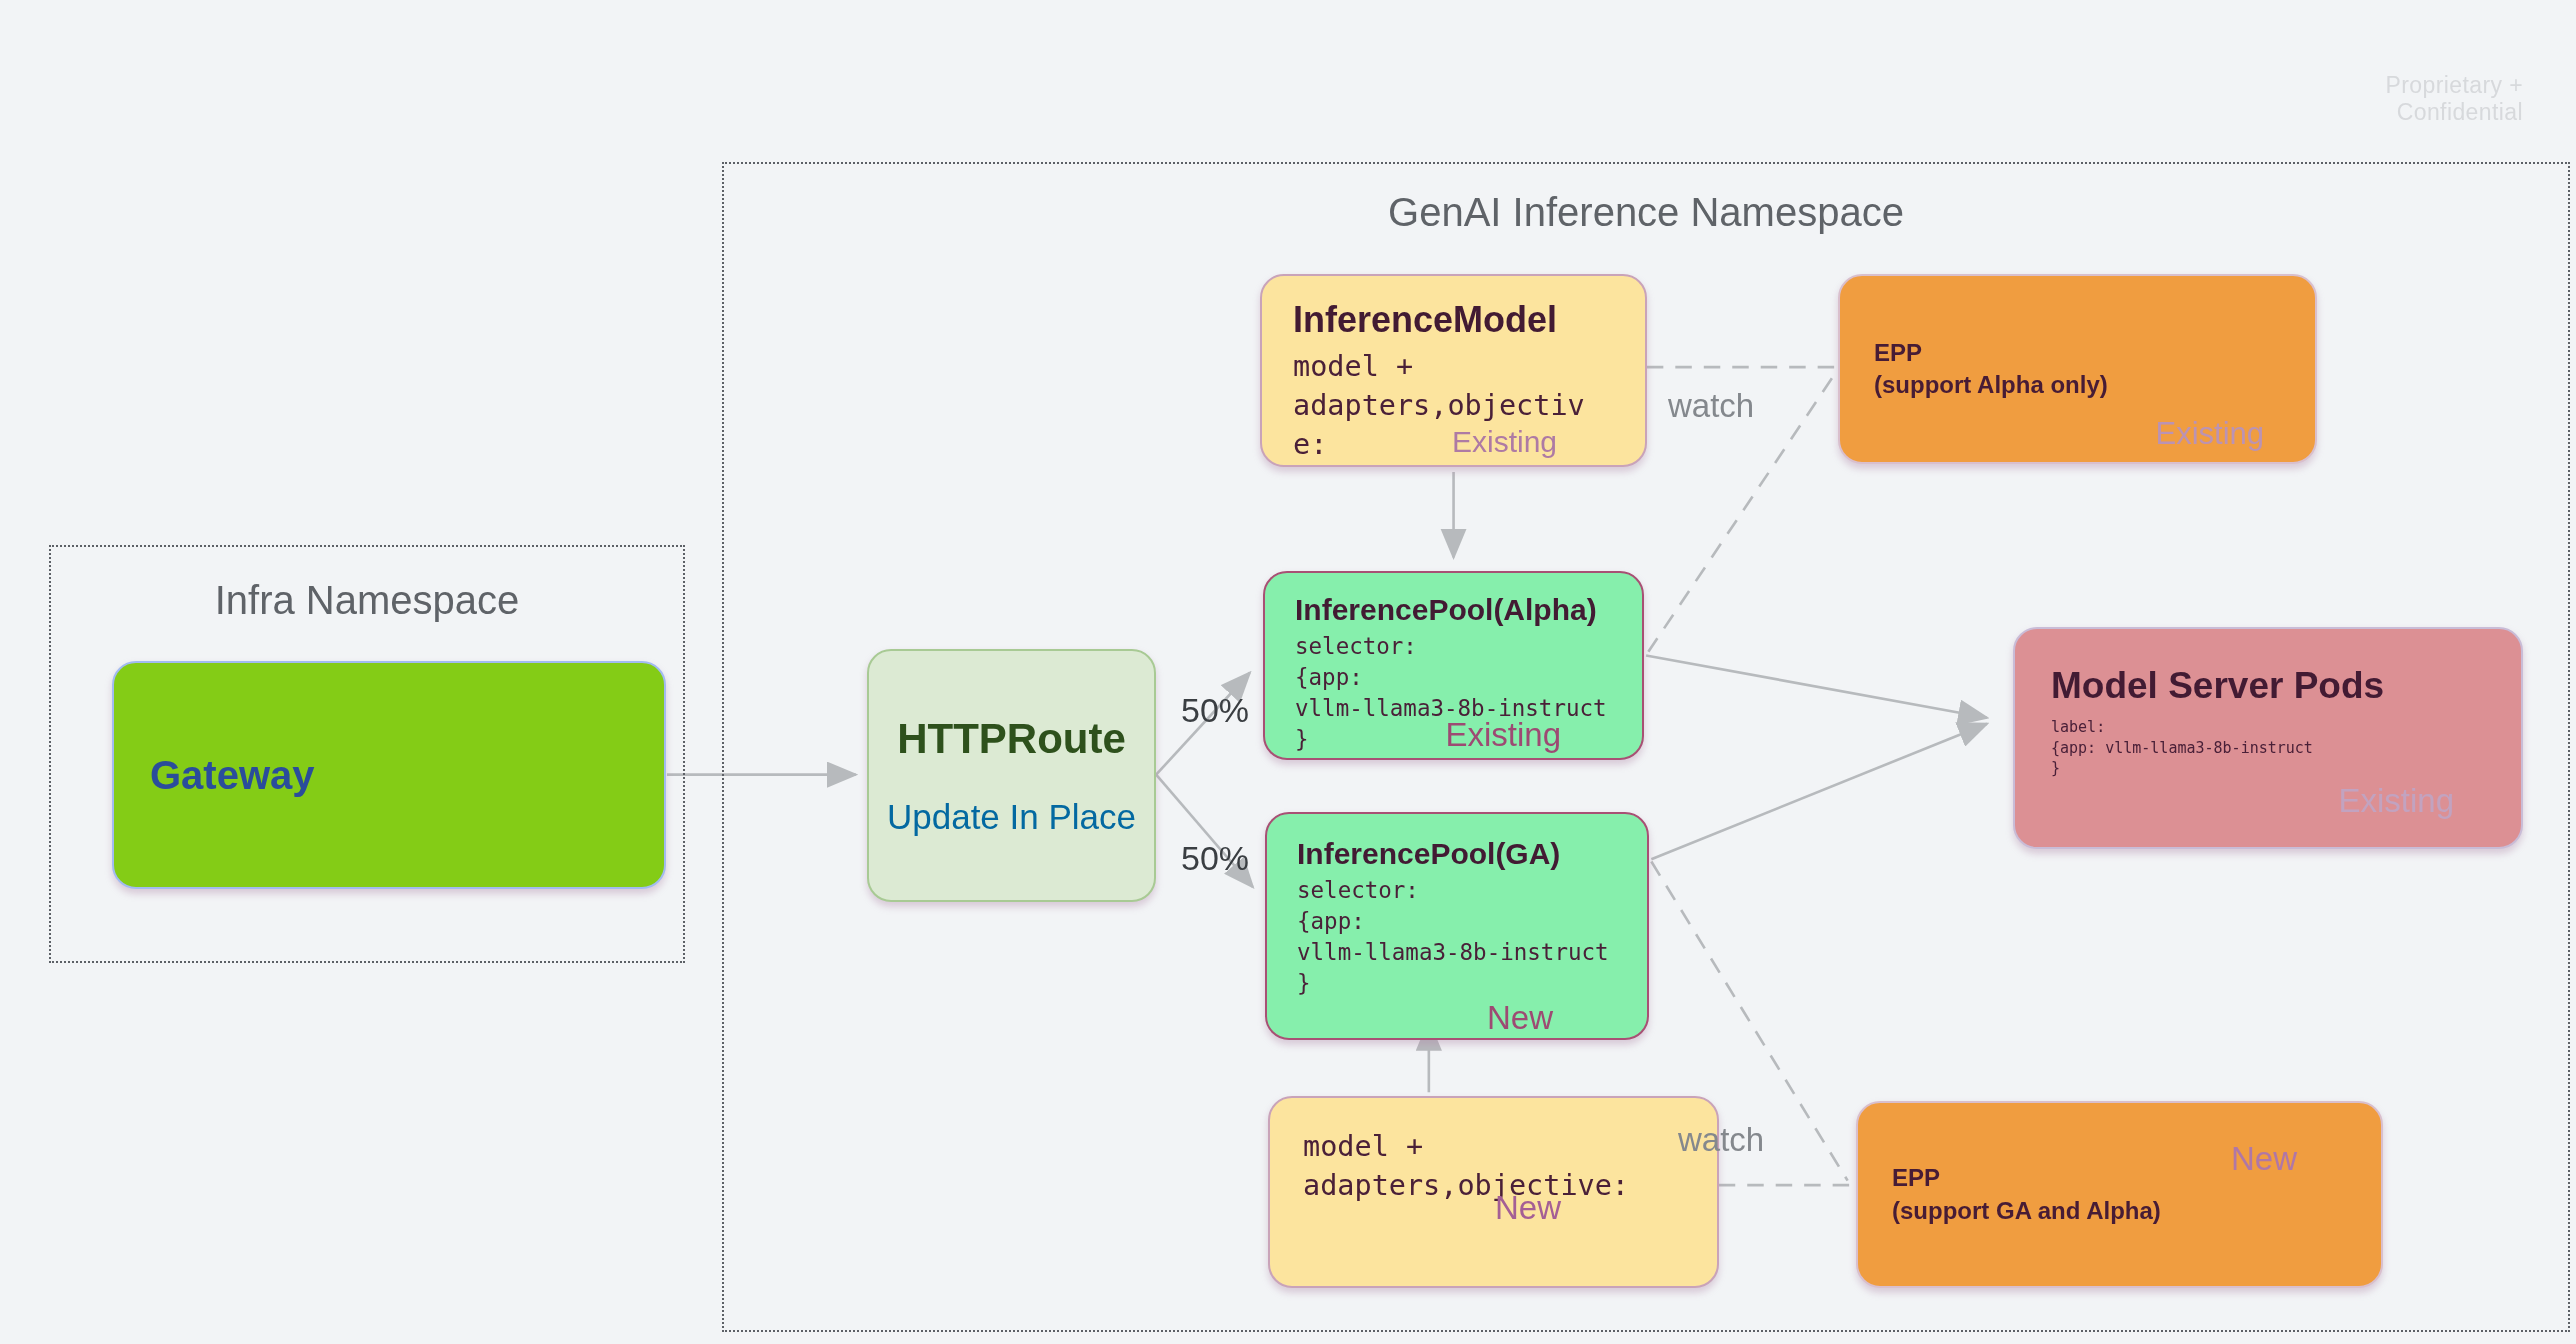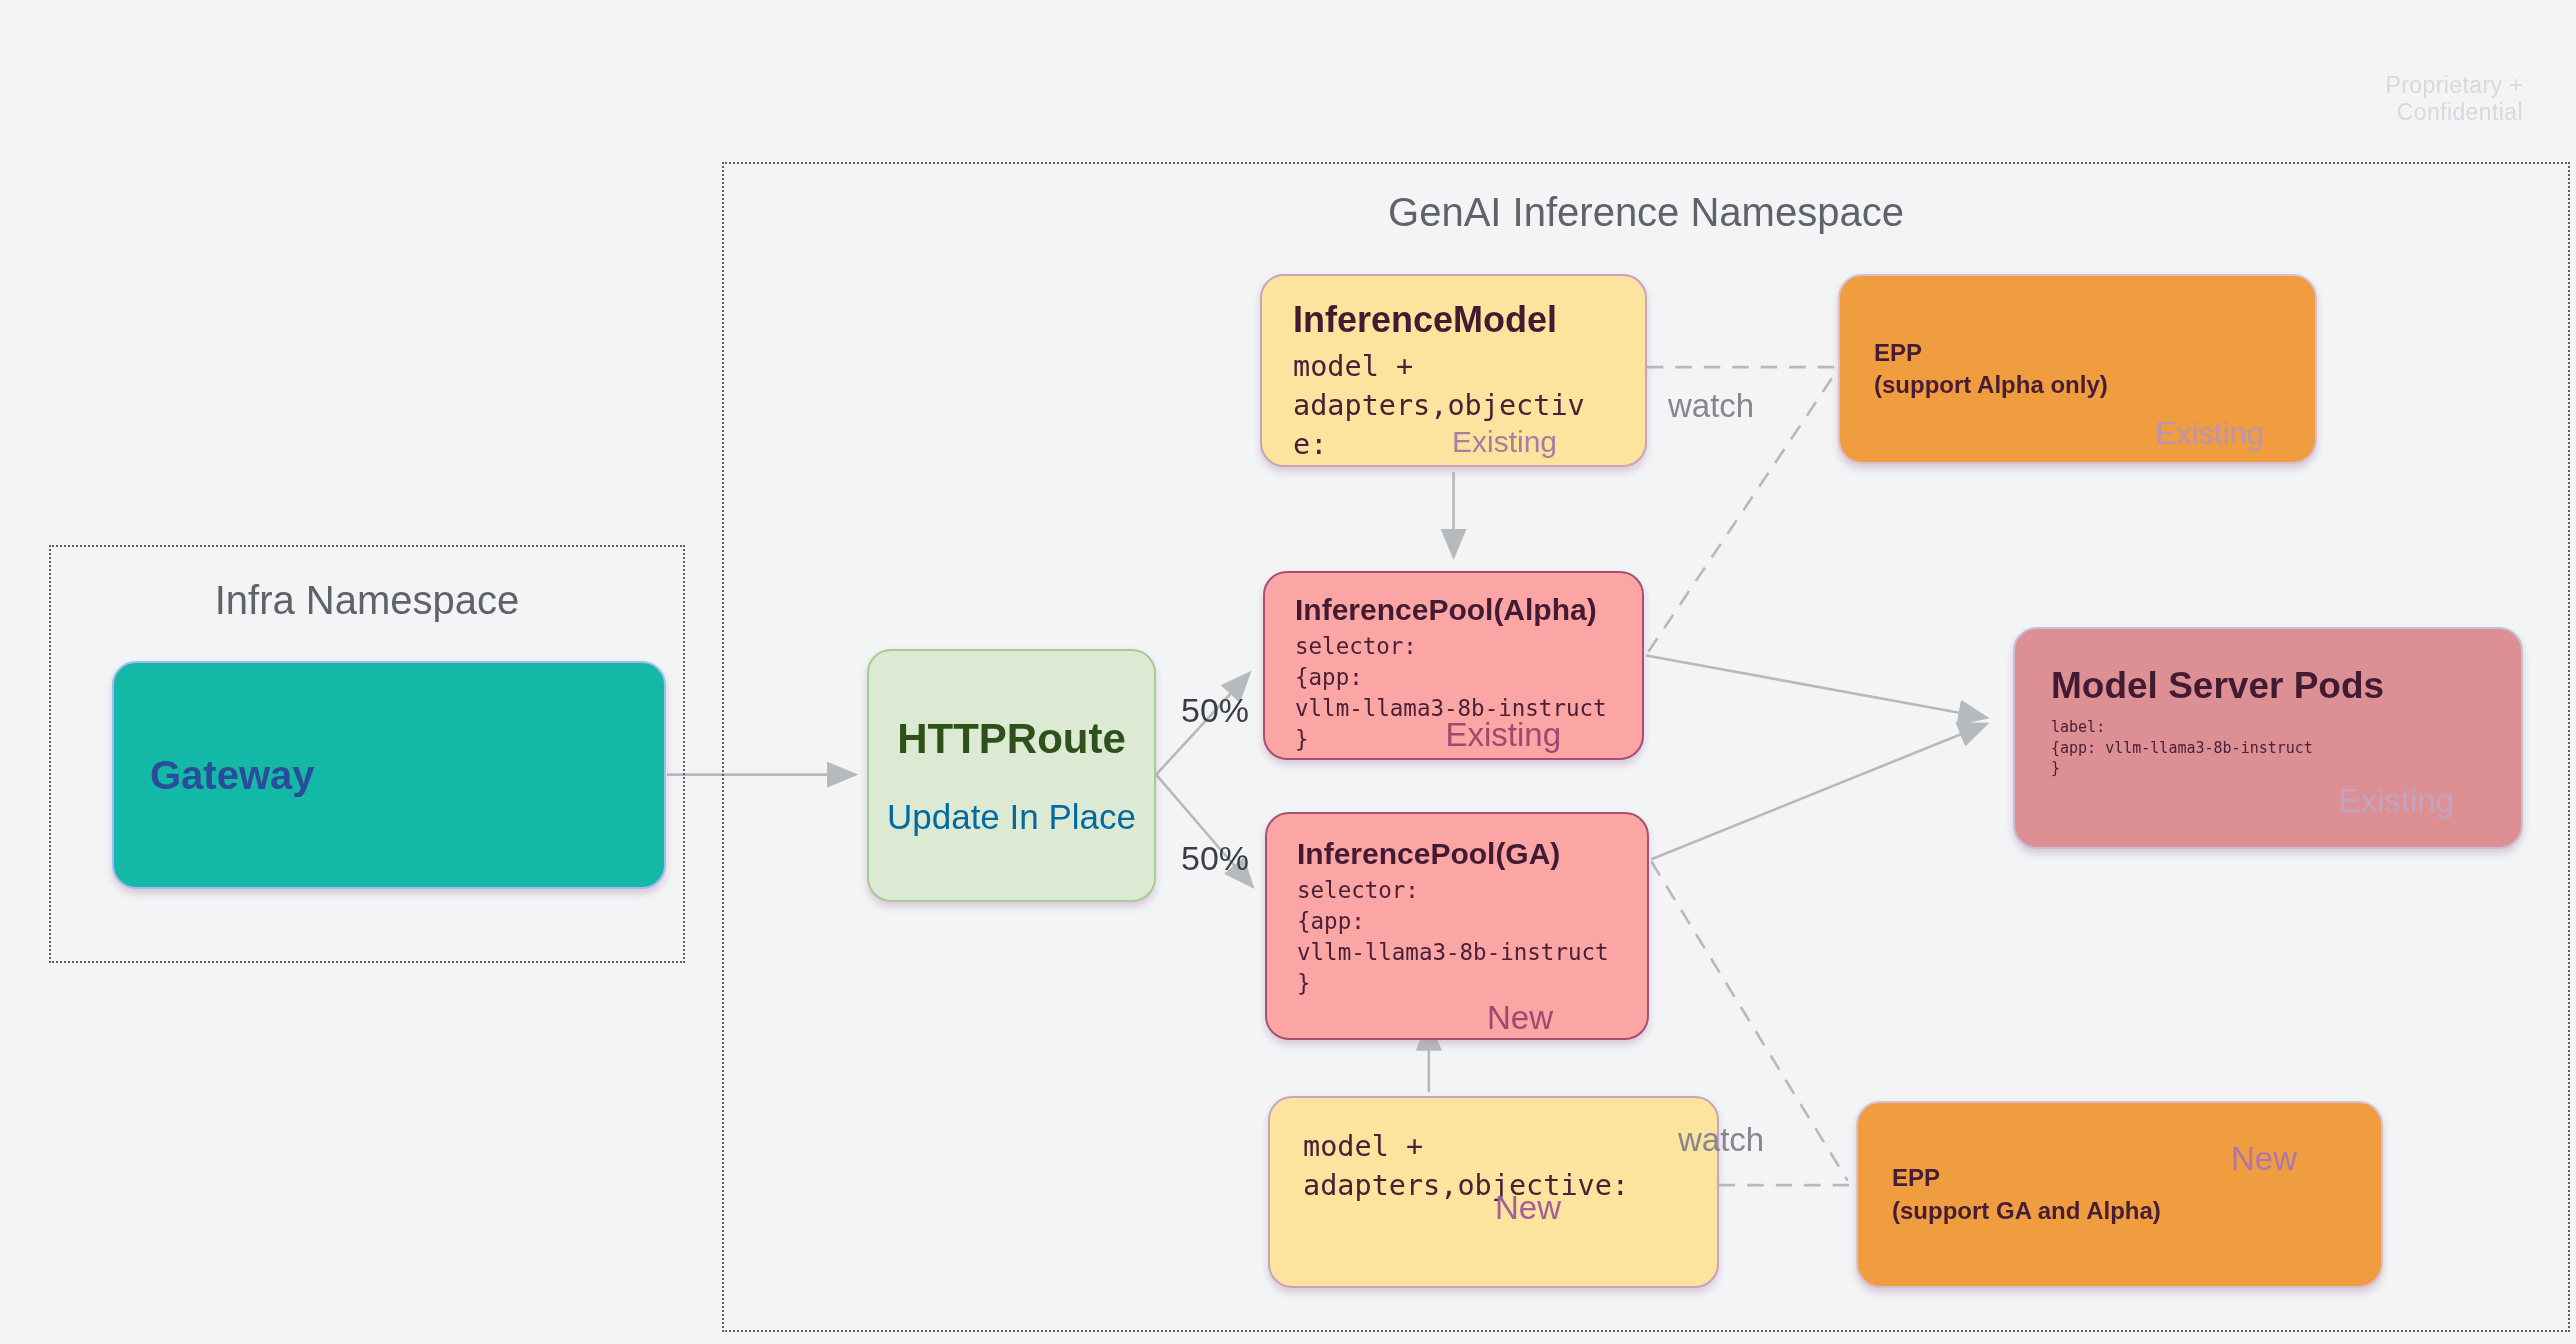--- a/index.html
+++ b/index.html
@@ -28,36 +28,36 @@
   .node-title { font-weight:bold; color:#421b33; }
   .code {
     font-family:"DejaVu Sans Mono", monospace;
     color:#4a2038; white-space:pre-wrap; line-height:1.38;
   }
   .badge { position:absolute; font-size:33px; }
 
   
   .gateway {
     left:112px; top:661px; width:554px; height:228px;
-    background:#14b8a6; border:2.2px solid #a2bbf0;
+    background:#84cc16; border:2.2px solid #a2bbf0;
     display:flex; align-items:center; padding-left:36px;
   }
   .gateway .node-title { font-size:40px; color:#2a4d9b; }
 
   .httproute {
     left:867px; top:649px; width:289px; height:253px;
     background:#dcead3; border:2.2px solid #a8ca94;
     display:flex; flex-direction:column; align-items:center; justify-content:center;
     gap:34px; text-align:center;
   }
   .httproute .node-title { font-size:42px; color:#2e511c; }
   .httproute .subtitle { font-size:35px; color:#0369a1;text-align:center; }
 
   .yellow { background:#fce49e; border:2.2px solid #c9a3b9; }
-  .pool   { background:#fca5a5; border:2.2px solid #a85074; }
+  .pool   { background:#86efac; border:2.2px solid #a85074; }
   .epp    { background:#f09d40; border:2.2px solid #d9bfcd; }
   .msp    { background:#dc9094; border:2.2px solid #c9bcd7; }
 
   .inference-model { left:1260px; top:274px; width:387px; height:193px; padding:22.5px 0 0 31px; }
   .inference-model .node-title { font-size:36px; margin-bottom:6px; }
   .inference-model .code { font-size:28.5px; width:300px; word-break:break-all; }
 
   .epp-alpha { left:1838px; top:274px; width:479px; height:190px;
     display:flex; flex-direction:column; justify-content:center; padding-left:34px; }
   .epp-alpha .node-title, .epp-ga .node-title { font-size:24px; line-height:1.35; color:#471c35; }

